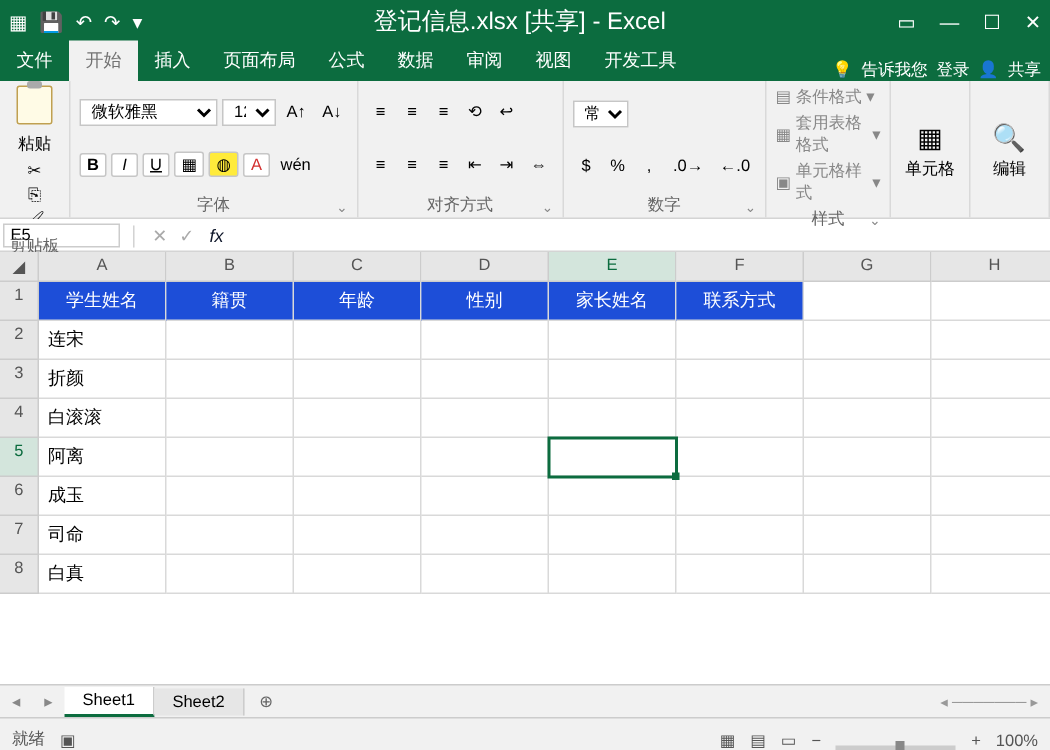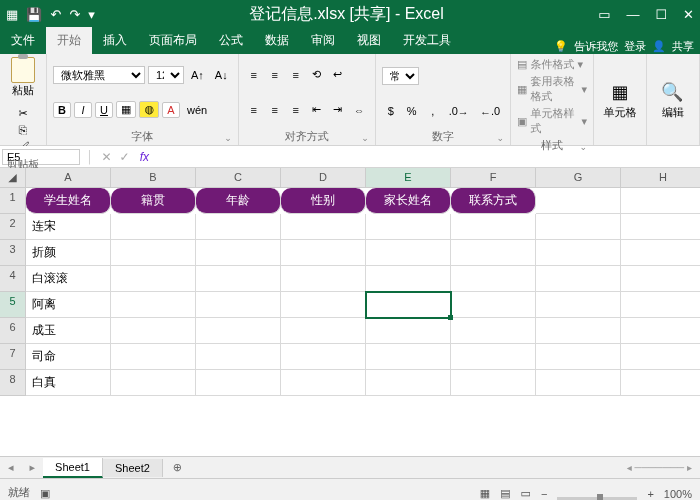--- a/index.html
+++ b/index.html
@@ -21,40 +21,40 @@
 
 .ribbon { background: #f1f1f1; border-bottom: 1px solid #d4d4d4; height: 92px; display: flex; }
 .group { border-right: 1px solid #d9d9d9; padding: 3px 6px 1px; display: flex; flex-direction: column; }
 .group-body { flex: 1; display: flex; flex-direction: column; justify-content: space-around; }
 .group-label { text-align: center; font-size: 11px; color: #666; padding: 2px 0 0; position: relative; }
 .group-label::after { content: "⌄"; position: absolute; right: 0; bottom: 1px; font-size: 9px; color: #888; }
 .row { display: flex; gap: 3px; align-items: center; }
 .btn { border: 1px solid #c6c6c6; background: #fff; padding: 1px 4px; font-size: 11px; min-width: 18px; text-align: center; border-radius: 2px; }
 .btn.flat { border: none; background: none; }
 .dd { border: 1px solid #c6c6c6; background: #fff; font-size: 11px; padding: 1px 3px; }
-.paste-big { width: 34px; height: 46px; display: flex; flex-direction: column; align-items: center; justify-content: flex-start; font-size: 11px; }
+.paste-big { width: 34px; height: 46px; display: flex; flex-direction: column; align-items: center; justify-content: space-between; font-size: 11px; }
 .paste-big .ico { width: 24px; height: 26px; background: #fffbe6; border: 1px solid #c0a050; border-radius: 2px; position: relative; }
 .paste-big .ico::before { content: ""; position: absolute; top: -4px; left: 6px; width: 10px; height: 5px; background: #aaa; border-radius: 2px; }
 .vstack { display: flex; flex-direction: column; gap: 2px; }
 .bigbtn { width: 40px; height: 56px; display: flex; flex-direction: column; align-items: center; justify-content: center; gap: 2px; font-size: 11px; }
 .bigbtn .ico { font-size: 18px; }
 
 
 .fbar { height: 22px; border-bottom: 1px solid #d4d4d4; display: flex; align-items: center; background: #fff; }
 .namebox { width: 78px; border: 1px solid #ccc; margin: 2px; padding: 1px 4px; font-size: 11px; }
-.fbar .fx { padding: 0 6px; font-style: italic; color: #6d28d9; }
+.fbar .fx { padding: 0 6px; font-style: italic; color: #0f172a; }
 .fbar .sep { color: #ccc; padding: 0 4px; }
 .fbar input.formula { flex: 1; border: none; outline: none; font-size: 11px; }
 
 
 .grid-wrap { flex: 1; overflow: hidden; position: relative; background: #fff; }
 .grid { display: grid; grid-template-columns: 26px repeat(8, 85px); }
 .colhdr, .rowhdr, .corner { background: #e6e6e6; border-right: 1px solid #ccc; border-bottom: 1px solid #ccc; text-align: center; font-size: 11px; color: #555; padding: 3px 0; }
 .cell { border-right: 1px solid #d9d9d9; border-bottom: 1px solid #d9d9d9; padding: 4px 6px; font-size: 12px; height: 26px; }
-.hdr-cell { background: #701a75; color: #fff; text-align: center; font-weight: 500; border-radius: 10px; }
+.hdr-cell { background: #1d4ed8; color: #fff; text-align: center; font-weight: 500; }
 .selected { outline: 2px solid #0c6c3f; outline-offset: -1px; position: relative; }
 .selected::after { content: ""; position: absolute; right: -3px; bottom: -3px; width: 5px; height: 5px; background: #0c6c3f; }
 .colhdr.sel, .rowhdr.sel { background: #d3e5dc; color: #0c6c3f; }
 
 
 .sheets { height: 22px; border-top: 1px solid #ccc; display: flex; align-items: center; background: #f1f1f1; font-size: 11px; }
 .sheets .nav { padding: 0 8px; color: #888; }
 .sheet-tab { padding: 3px 12px; border-right: 1px solid #ccc; background: #e6e6e6; }
 .sheet-tab.active { background: #fff; border-bottom: 2px solid #0c6c3f; }
 .sheets .add { padding: 0 10px; color: #666; }

